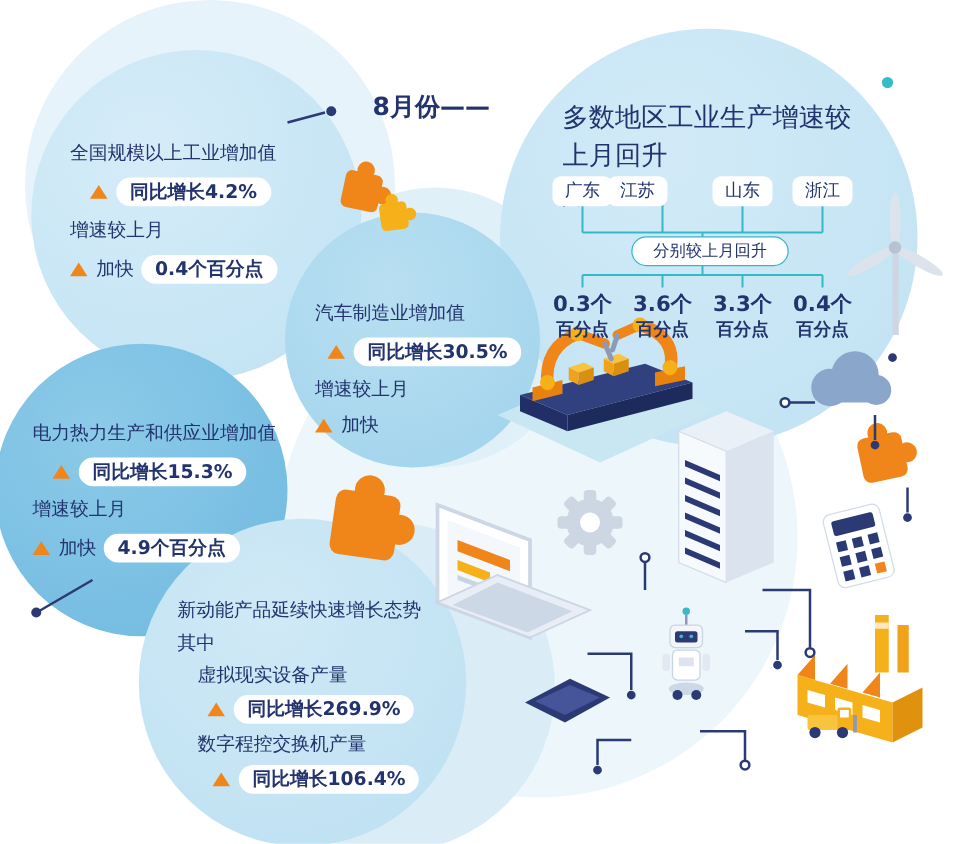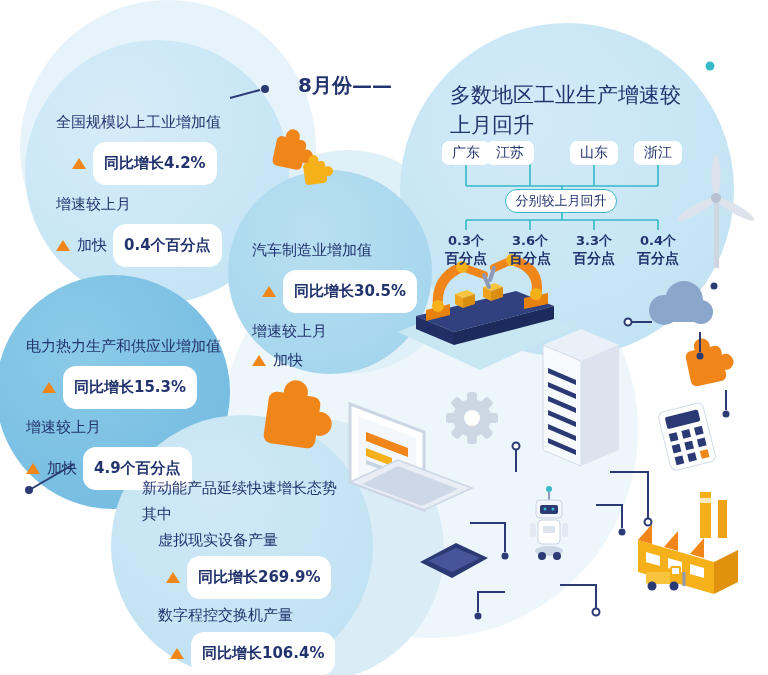--- a/index.html
+++ b/index.html
@@ -5,32 +5,32 @@
   * { margin:0; padding:0; box-sizing:border-box; }
   body { font-family:"DejaVu Sans","Liberation Sans",sans-serif; background:#fff; }
   .stage { position:relative; width:768px; height:675px; background:#fff; overflow:hidden; color:#22336e; }
   .circle { position:absolute; border-radius:50%; z-index:1; }
   .deco { position:absolute; left:0; top:0; z-index:2; pointer-events:none; }
   .content { position:absolute; z-index:3; }
   .b-line { font-size:15px; color:#22336e; line-height:1.45; }
   .stat-row { display:flex; align-items:center; margin-top:8px; }
   .tri { width:0; height:0; border-left:7px solid transparent; border-right:7px solid transparent;
          border-bottom:11px solid #f08519; display:inline-block; margin-right:7px; flex:none; }
-  .pill { display:inline-block; background:#fff; border-radius:13px; padding:12px 11px;
+  .pill { display:inline-block; background:#fff; border-radius:13px; padding:2px 11px;
           font-weight:bold; font-size:15px; color:#22336e; white-space:nowrap; }
   .accel { font-size:15px; margin-right:6px; white-space:nowrap; }
   .main-title { position:absolute; z-index:3; font-size:20px; font-weight:bold; color:#22336e; }
   .rg-title { font-size:21px;font-family:Liberation Mono, monospace; }
   .rg-among { font-size:15px; }
   .prov-pill { position:absolute; z-index:3; width:48px; text-align:center; background:#fff;
                border-radius:7px; padding:3px 0; font-size:14px; color:#22336e; }
-  .rg-connector-pill { position:absolute; z-index:3; width:112px; text-align:center; background:#fff;
+  .rg-connector-pill { position:absolute; z-index:3; width:126px; text-align:center; background:#fff;
                border:1px solid #35b9c6; border-radius:12px; padding:2px 0; font-size:13px; color:#22336e; }
   .rg-val { position:absolute; z-index:3; width:60px; text-align:center; font-weight:bold; color:#22336e; }
-  .rg-num { font-size:13px;text-align:center; }
+  .rg-num { font-size:17px;text-align:center; }
   .rg-unit { font-size:14px; }
 </style>
 </head>
 <body>
 
 <div class="stage">
 
   <div class="circle" style="left:20px;top:0;width:296px;height:296px;background:#e6f3fa;"></div>
   <div class="circle" style="left:222px;top:222px;width:416px;height:416px;background:#ecf6fb;"></div>
   <div class="circle" style="left:236px;top:150px;width:224px;height:224px;background:#e0f0f8;"></div>

